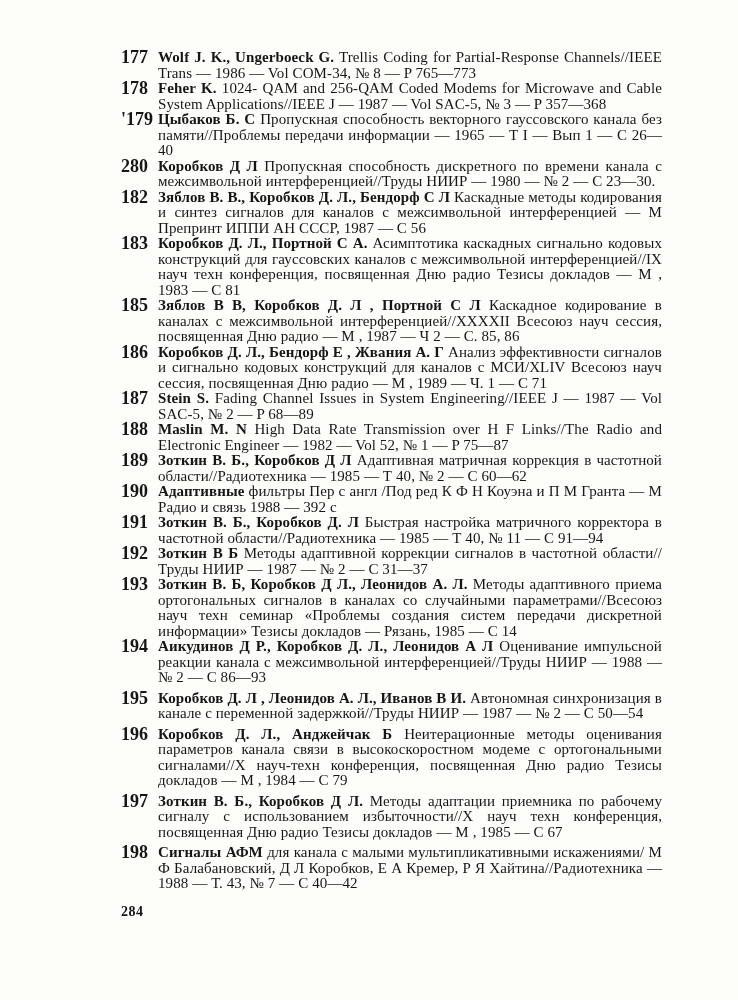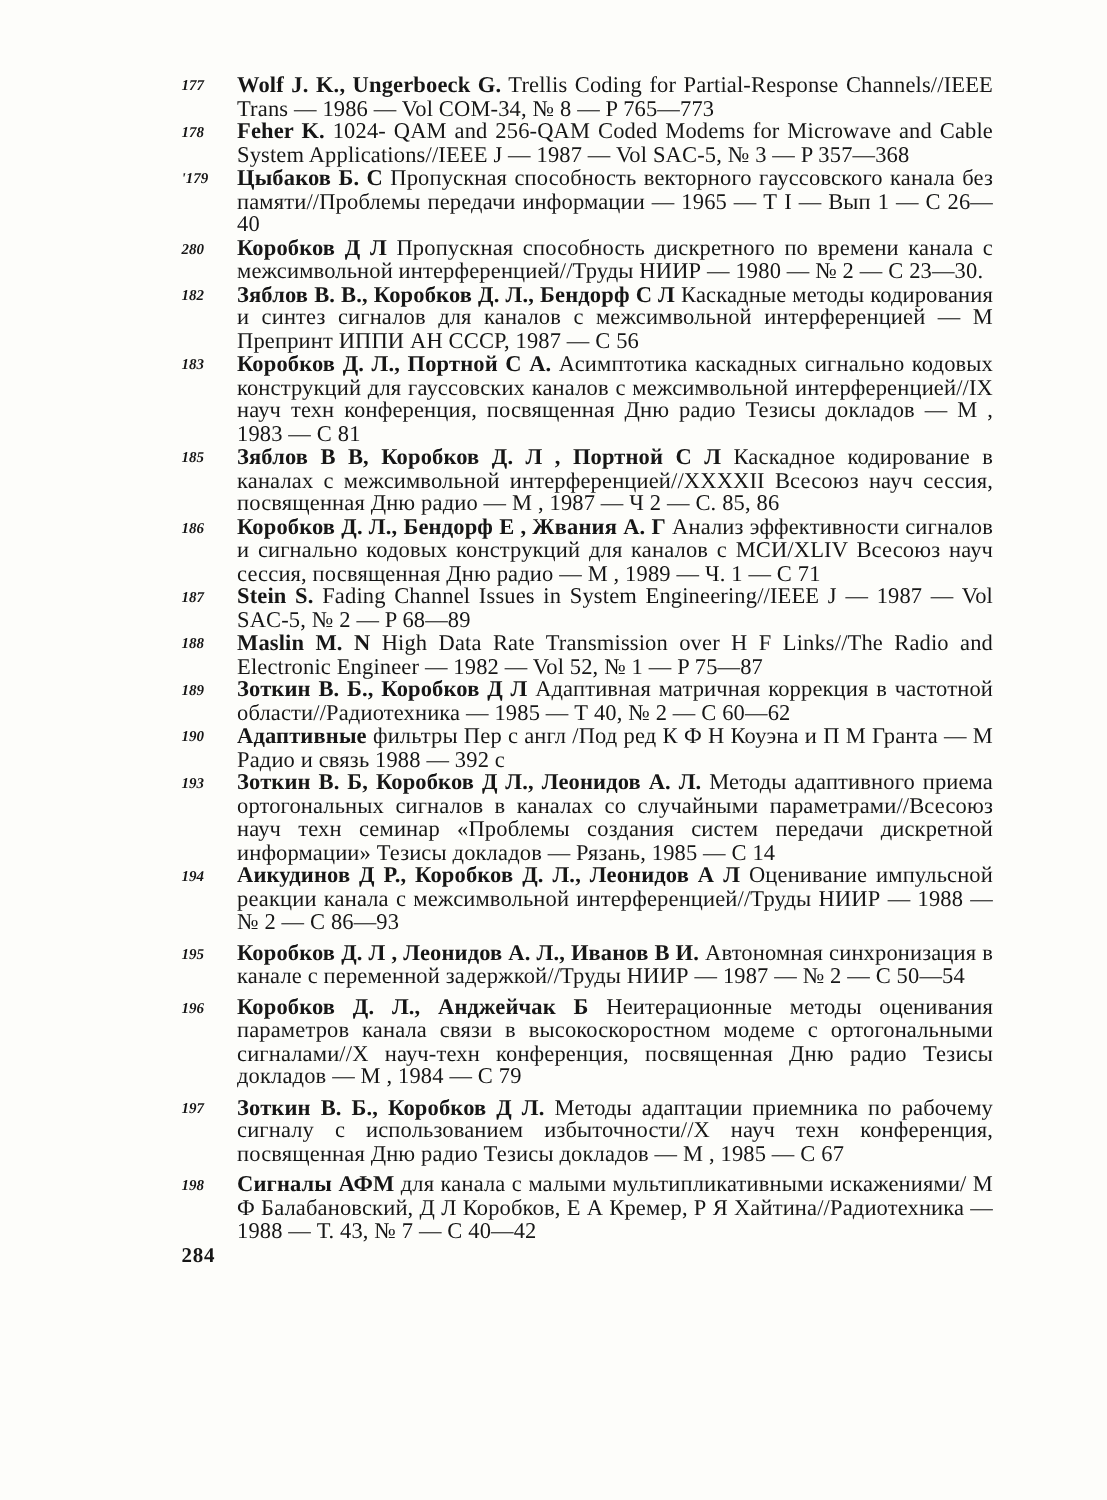--- a/index.html
+++ b/index.html
@@ -16,37 +16,36 @@
     overflow: hidden;
   }
   .refs { width: 100%; }
   .ref { display: flex; align-items: flex-start; }
   .ref.gap { margin-top: 5px; }
   .ref .num {
     flex: 0 0 24px;
     width: 24px;
     text-align: left;
     font-weight: bold;
-    font-size: 10px;
+    font-size: 18px;
     line-height: 15.5px;
     white-space: nowrap;
-    font-style: italic;
   }
   .ref .body {
     flex: 1;
     margin: 0;
     padding-left: 13px;
     text-align: justify;
     font-size: 15px;
     line-height: 15.5px;
     letter-spacing: 0.1px;
   }
   .ref .body b { font-weight: bold; }
   .pagenum {
-    margin-top: 0;
+    margin-top: 12px;
     font-weight: bold;
     font-size: 14px;
     letter-spacing: 0.5px;
   }
 </style>
 </head>
 <body>
 
 <div class="page">
   <div class="refs">
@@ -106,21 +105,29 @@
     <div class="ref">
       <span class="num">189</span>
       <p class="body"><b>Зоткин В. Б., Коробков Д Л</b> <span>Адаптивная матричная коррекция в частотной области//Радиотехника — 1985 — Т 40, № 2 — С 60—62</span></p>
     </div>
 
     <div class="ref">
       <span class="num">190</span>
       <p class="body"><b>Адаптивные</b> <span>фильтры Пер с англ /Под ред К Ф Н Коуэна и П М Гранта — М Радио и связь 1988 — 392 с</span></p>
     </div>
 
+    <div class="ref">
+      <span class="num">191</span>
+      <p class="body"><b>Зоткин В. Б., Коробков Д. Л</b> <span>Быстрая настройка матричного корректора в частотной области//Радиотехника — 1985 — Т 40, № 11 — С 91—94</span></p>
+    </div>
 
+    <div class="ref">
+      <span class="num">192</span>
+      <p class="body"><b>Зоткин В Б</b> <span>Методы адаптивной коррекции сигналов в частотной области//Труды НИИР — 1987 — № 2 — С 31—37</span></p>
+    </div>
 
     <div class="ref">
       <span class="num">193</span>
       <p class="body"><b>Зоткин В. Б, Коробков Д Л., Леонидов А. Л.</b> <span>Методы адаптивного приема ортогональных сигналов в каналах со случайными параметрами//Всесоюз науч техн семинар «Проблемы создания систем передачи дискретной информации» Тезисы докладов — Рязань, 1985 — С 14</span></p>
     </div>
 
     <div class="ref">
       <span class="num">194</span>
       <p class="body"><b>Аикудинов Д Р., Коробков Д. Л., Леонидов А Л</b> <span>Оценивание импульсной реакции канала с межсимвольной интерференцией//Труды НИИР — 1988 — № 2 — С 86—93</span></p>
     </div>

